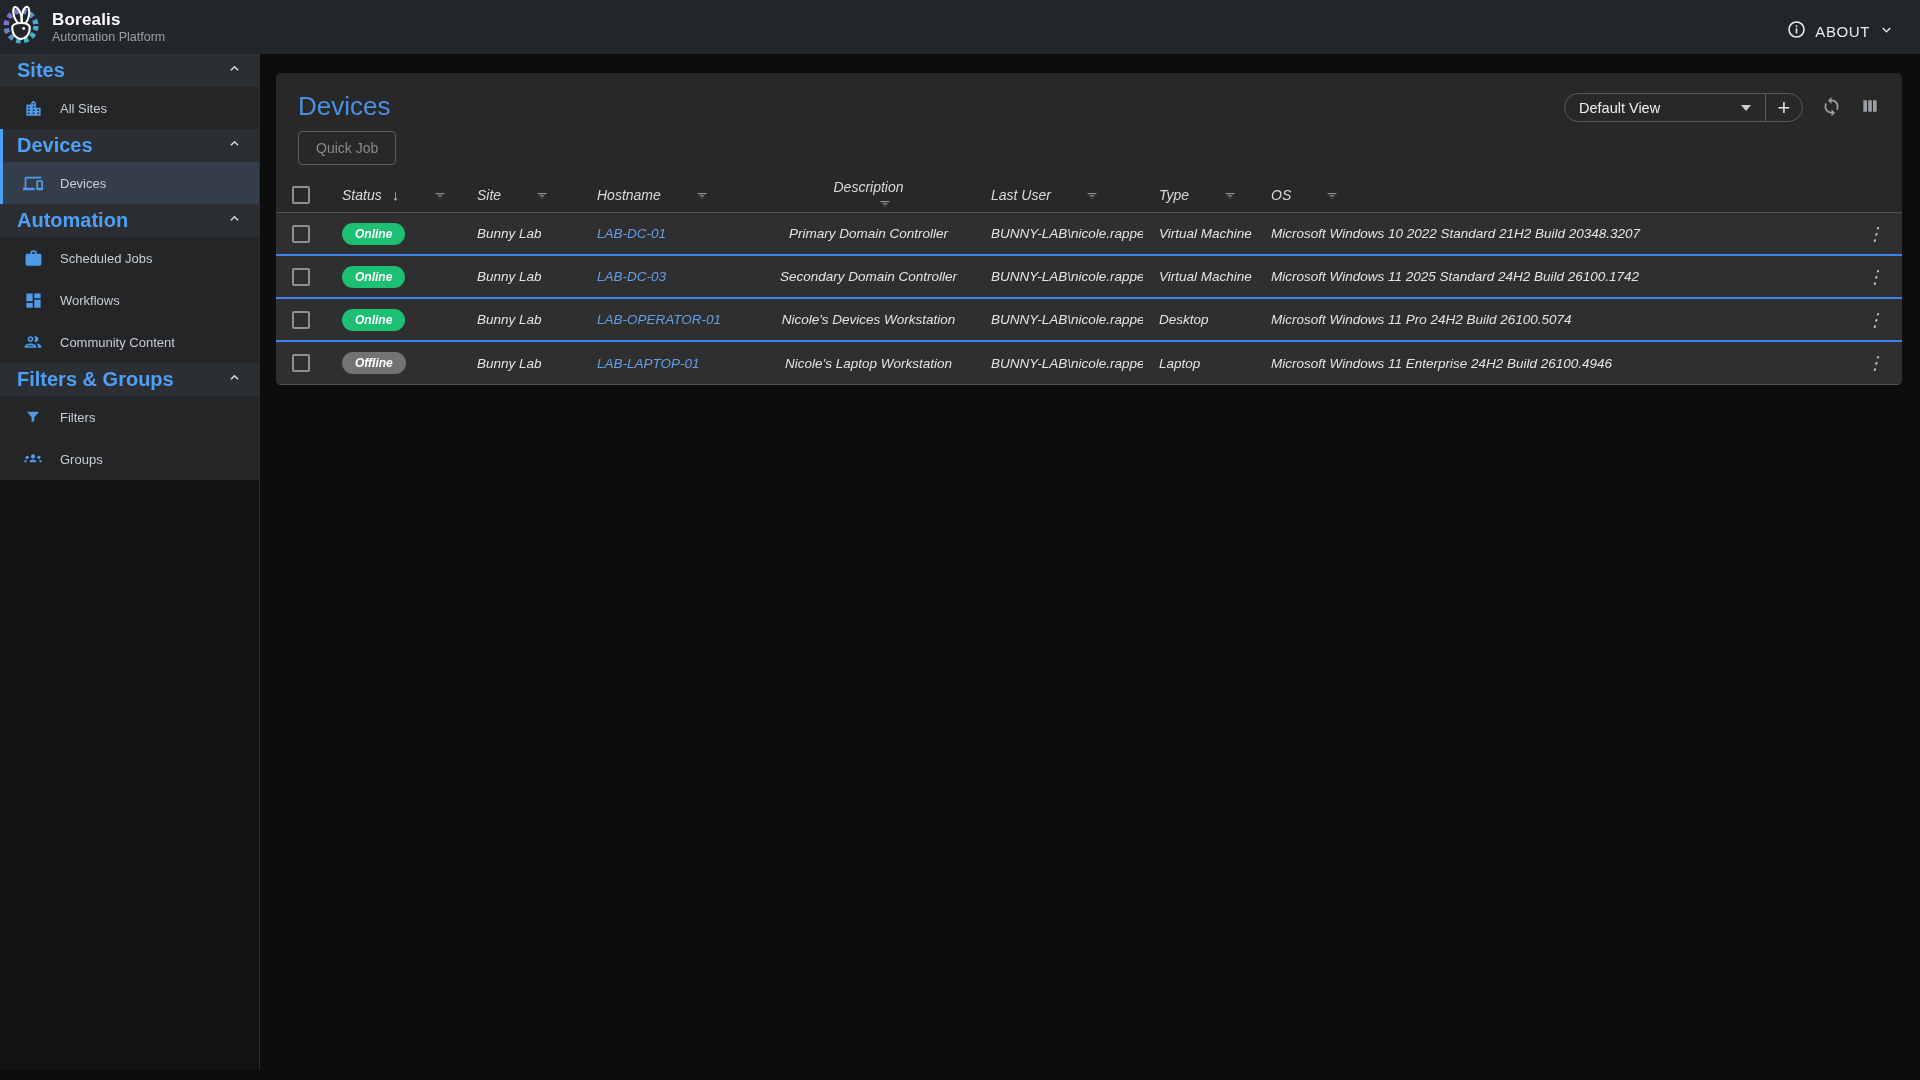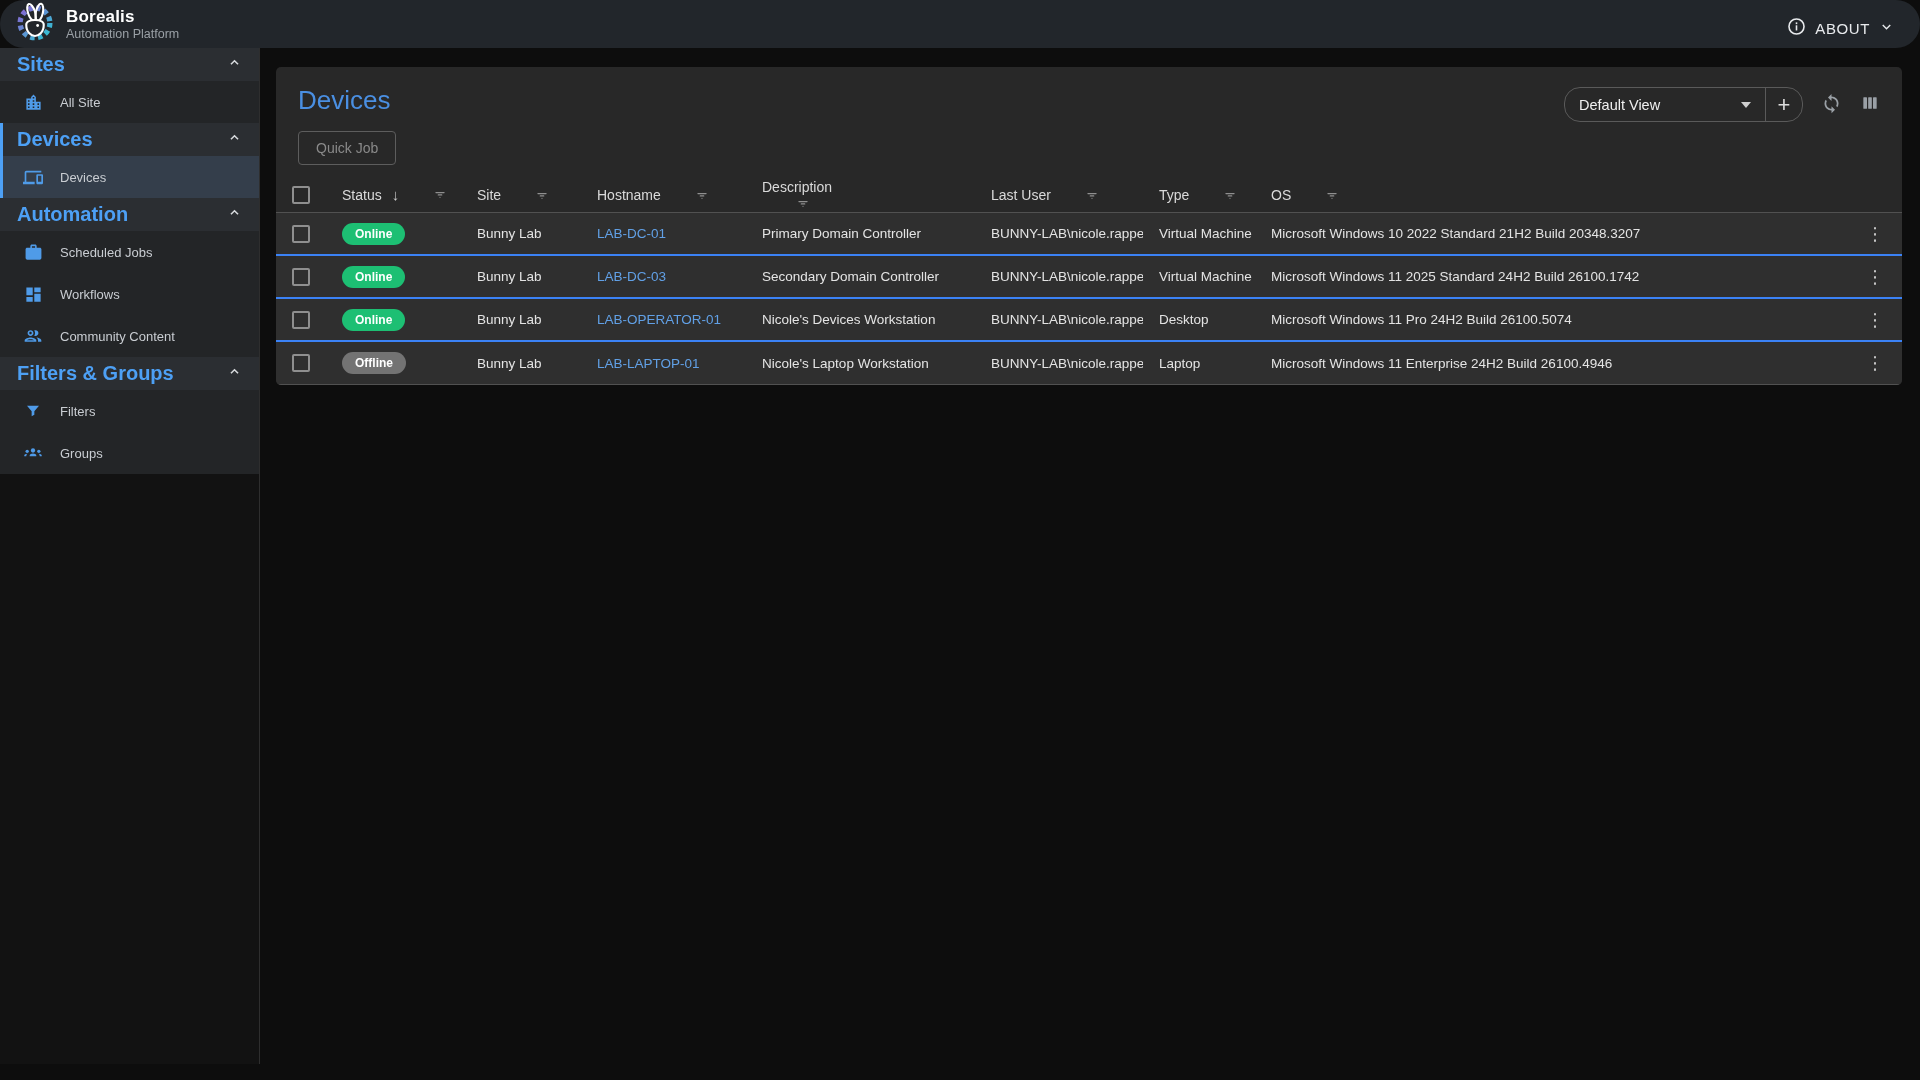--- a/index.html
+++ b/index.html
@@ -1,21 +1,21 @@
 <!DOCTYPE html>
 <html><head>
 <meta charset="utf-8">
 <style>
   * { box-sizing: border-box; margin: 0; padding: 0; }
   html,body { width:1920px; height:1080px; overflow:hidden; background:#0d0d0d;
               font-family:"Liberation Sans", sans-serif; }
 
   
-  .topbar { height:48px; background:#22262b; display:flex; align-items:center;
-            justify-content:space-between; padding:0 26px 0 14px;border-radius:31px; }
+  .topbar { height:54px; background:#22262b; display:flex; align-items:center;
+            justify-content:space-between; padding:0 26px 0 0; }
   .brand { display:flex; align-items:center; gap:10px; }
   .brand-text { display:flex; flex-direction:column; line-height:1.15; }
   .brand-title { color:#ffffff; font-size:17px; font-weight:bold; letter-spacing:.2px; }
   .brand-sub { color:#9aa0a6; font-size:12.5px; }
   .about { display:flex; align-items:center; gap:9px; color:#e8eaed; font-size:15px;
            letter-spacing:.6px; cursor:pointer;margin-top:8px; }
 
   
   .layout { display:flex; height:1016px; }
   .sidebar { width:260px; background:#121212; border-right:1px solid #2e2e2e; flex:none; }
@@ -29,21 +29,21 @@
   .section-block.active .menu-item { padding-left:20px; }
   .menu-item.selected { background:#343e4b; }
   .menu-item .mi-icon { width:20px; height:20px; display:flex; align-items:center; justify-content:center; }
 
   
   .content { flex:1; padding:19px 18px 0 16px; }
   .panel { background:#282828; border-radius:5px; padding-top:18px; overflow:hidden; }
   .panel-head { display:flex; align-items:flex-start; justify-content:space-between; padding:0 22px; }
   .panel-title { color:#4a8fe2; font-size:26px; font-weight:400; line-height:30px; }
   .toolbar { display:flex; align-items:center; gap:18px; margin-top:2px; }
-  .view-box { display:flex; align-items:stretch; border:1px solid #5a5a5a; border-radius:16px; height:35px; }
+  .view-box { display:flex; align-items:stretch; border:1px solid #5a5a5a; border-radius:16px; height:29px; }
   .view-select { display:flex; align-items:center; gap:10px; padding:0 14px 0 14px; width:200px;
                  justify-content:space-between; color:#f0f0f0; font-size:14.5px; cursor:pointer; }
   .caret-down { width:0; height:0; border-left:5px solid transparent; border-right:5px solid transparent;
                 border-top:6px solid #cfcfcf; }
   .view-divider { width:1px; background:#5a5a5a; }
   .add-view-btn { width:36px; display:flex; align-items:center; justify-content:center;
                   color:#dcdcdc; font-size:22px; cursor:pointer; }
   .add-view-btn::after { content:"+"; }
   .icon-btn { background:none; border:none; cursor:pointer; display:flex; align-items:center; }
 
@@ -52,21 +52,21 @@
                   color:#8a8a8a; font-size:14px; padding:8px 17px; cursor:default;
                   font-family:"Liberation Sans", sans-serif; }
 
   
   .grid { margin-top:12px; width:100%; font-size:13.5px; }
   .grid-header { display:flex; height:36px; align-items:center; border-bottom:1px solid #515151;
                  color:#dadada; font-size:14px; }
   .grid-row { display:flex; height:43px; align-items:center; border-bottom:2px solid #3b82f6;
               background:#2f2f2f; color:#e4e4e4; }
   .grid-row:last-child { border-bottom:1px solid #515151; }
-  .cell { padding-left:16px; display:flex; align-items:flex-start; overflow:hidden; white-space:nowrap; flex:none; }
+  .cell { padding-left:16px; display:flex; align-items:center; overflow:hidden; white-space:nowrap; flex:none;font-style:italic; }
   .col-check  { width:50px;  justify-content:center; padding-left:0; }
   .col-status { width:135px; }
   .col-site   { width:120px; }
   .col-host   { width:165px; }
   .col-desc   { width:229px;flex-direction:column; }
   .col-user   { width:168px; }
   .col-type   { width:112px; }
   .col-os     { flex:1 1 auto; }
   .col-actions{ width:54px; justify-content:center; padding-left:0; }
   .hdr-label { display:flex; align-items:center; gap:6px; }
@@ -131,21 +131,21 @@
             <span><svg width="17" height="17" viewBox="0 0 24 24">
                 <path d="M7 14.5 12 9.5 17 14.5" fill="none" stroke="#d7dadd" stroke-width="2.2"></path>
               </svg></span>
           </div>
           <div class="menu-item">
             <span class="mi-icon">
               <svg width="19" height="19" viewBox="0 0 24 24" fill="#4f9be8">
                 <path d="M15 11V5l-3-3-3 3v2H3v14h18V11h-6zm-8 8H5v-2h2v2zm0-4H5v-2h2v2zm0-4H5V9h2v2zm6 8h-2v-2h2v2zm0-4h-2v-2h2v2zm0-4h-2V9h2v2zm0-4h-2V5h2v2zm6 12h-2v-2h2v2zm0-4h-2v-2h2v2z"></path>
               </svg>
             </span>
-            <span>All Site</span>
+            <span>All Sites</span>
           </div>
         </div>
         <div class="section-block active">
           <div class="section-header">
             <span class="section-label">Devices</span>
             <span><svg width="17" height="17" viewBox="0 0 24 24">
                 <path d="M7 14.5 12 9.5 17 14.5" fill="none" stroke="#d7dadd" stroke-width="2.2"></path>
               </svg></span>
           </div>
           <div class="menu-item selected">

